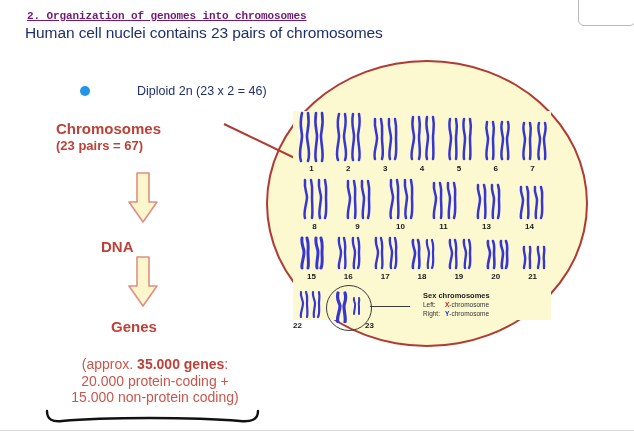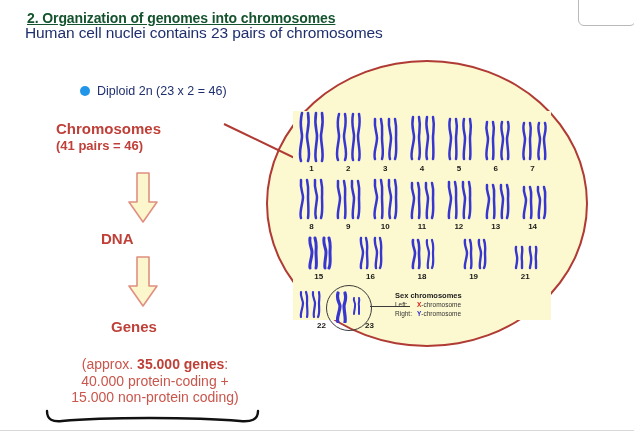--- a/index.html
+++ b/index.html
@@ -18,26 +18,27 @@
     overflow: hidden;
     border-bottom: 1px solid #d8d8d8;
     box-sizing: border-box;
   }
 
   
   #title {
     position: absolute;
     left: 27px;
     top: 10px;
-    font-size: 14px;
+    font-size: 11px;
     font-weight: bold;
-    color: #14532d;
+    color: #701a75;
     text-decoration: underline;
     letter-spacing: -0.1px;
     white-space: nowrap;
+    font-family: Liberation Mono, monospace;
   }
   #subtitle {
     position: absolute;
     left: 25px;
     top: 24px;
     font-size: 15.5px;
     color: #1f2f6e;
     letter-spacing: -0.1px;
     white-space: nowrap;
   }
@@ -56,20 +57,21 @@
     width: 10px;
     height: 10px;
     border-radius: 50%;
     background: #2196e8;
     display: block;
     flex: 0 0 auto;
   }
   #bullet-text {
     font-size: 12.5px;
     color: #1f2f6e;
+    margin-left: 40px;
   }
 
   
   .chain-label {
     position: absolute;
     color: #bf4038;
     font-weight: bold;
     text-align: left;
     white-space: nowrap;
   }
@@ -79,21 +81,21 @@
     width: 170px;
     font-size: 15px;
     line-height: 17px;
   }
   #chain-chromosomes .sub {
     font-size: 13px;
     display: block;
   }
   #chain-dna {
     left: 101px;
-    top: 230px;
+    top: 238px;
     width: 80px;
     font-size: 15px;
   }
   #chain-genes {
     left: 111px;
     top: 318px;
     width: 92px;
     font-size: 15px;
   }
 
@@ -190,21 +192,21 @@
     width: 258px;
     height: 52px;
   }
   #sexchrom-pair22 {
     position: absolute;
     left: 4px;
     top: 2px;
   }
   #sexchrom-num22 {
     position: absolute;
-    left: 24px;
+    left: 0;
     top: 34px;
     font-size: 8px;
     font-weight: bold;
     color: #1a1a1a;
   }
   #sexchrom-circle {
     position: absolute;
     left: 33px;
     top: -2px;
     width: 44px;
@@ -228,21 +230,21 @@
   #sexchrom-leader {
     position: absolute;
     left: 77px;
     top: 19px;
     width: 40px;
     height: 1px;
     background: #3b3b3b;
   }
   #sexchrom-legend {
     position: absolute;
-    left: 102px;
+    left: 130px;
     top: 4px;
     width: 130px;
   }
   #sexchrom-title {
     font-size: 7.5px;
     font-weight: bold;
     color: #1a1a1a;
     line-height: 10px;
   }
   .sexchrom-line {
@@ -276,38 +278,38 @@
   <div id="title">2. Organization of genomes into chromosomes</div>
   <div id="subtitle">Human cell nuclei contains 23 pairs of chromosomes</div>
 
   <div id="bullet-row">
     <span id="bullet-dot"></span>
     <span id="bullet-text">Diploid 2n (23 x 2 = 46)</span>
   </div>
 
   <div id="chain-chromosomes" class="chain-label">
     <span>Chromosomes</span>
-    <span class="sub">(41 pairs = 46)</span>
+    <span class="sub">(23 pairs = 67)</span>
   </div>
 
   <svg id="arrow-1" class="down-arrow" viewBox="0 0 30 52">
     <polygon points="9,1 21,1 21,30 29,30 15,50 1,30 9,30" fill="#fcf6cc" stroke="#e08f80" stroke-width="1.6" stroke-linejoin="round"></polygon>
   </svg>
 
   <div id="chain-dna" class="chain-label">DNA</div>
 
   <svg id="arrow-2" class="down-arrow" viewBox="0 0 30 52">
     <polygon points="9,1 21,1 21,30 29,30 15,50 1,30 9,30" fill="#fcf6cc" stroke="#e08f80" stroke-width="1.6" stroke-linejoin="round"></polygon>
   </svg>
 
   <div id="chain-genes" class="chain-label">Genes</div>
 
   <div id="genes-note">
     <div><span>(approx. </span><b>35.000 genes</b><span>:</span></div>
-    <div>40.000 protein-coding +</div>
+    <div>20.000 protein-coding +</div>
     <div>15.000 non-protein coding)</div>
   </div>
   <svg id="brace" viewBox="0 0 222 18">
     <path d="M3,2 C3,11 9,13 18,12 C60,8 150,8 196,12 C207,13 214,11 214,2" fill="none" stroke="#111111" stroke-width="2.4" stroke-linecap="round"></path>
   </svg>
 
   <div id="ellipse"></div>
 
   <svg id="pointer-arrow" viewBox="0 0 120 62">
     <defs>
@@ -396,27 +398,20 @@
       </div>
       <div class="kary-cell">
         <svg class="kary-pair" width="30" height="44" viewBox="0 0 30 44">
           <path d="M5,6 C4,13 7,17 7,21 C7,27 4,35 5,41 M11,6 C13,13 12,17 12,21 C12,27 13,35 12,41" stroke="#3737cf" stroke-width="2.5" fill="none" stroke-linecap="round"></path>
           <path d="M19,6 C18,13 21,17 21,21 C21,27 19,35 20,41 M25,6 C27,13 26,17 26,21 C26,27 27,35 25,41" stroke="#3737cf" stroke-width="2.5" fill="none" stroke-linecap="round"></path>
         </svg>
         <span class="kary-num">11</span>
       </div>
       <div class="kary-cell">
         <svg class="kary-pair" width="30" height="44" viewBox="0 0 30 44">
-          <path d="M5,5 C4,13 7,17 7,21 C7,27 4,35 5,41 M11,5 C13,13 12,17 12,21 C12,27 13,35 12,41" stroke="#3737cf" stroke-width="2.5" fill="none" stroke-linecap="round"></path>
-          <path d="M19,5 C18,13 21,17 21,21 C21,27 19,35 20,41 M25,5 C27,13 26,17 26,21 C26,27 27,35 25,41" stroke="#3737cf" stroke-width="2.5" fill="none" stroke-linecap="round"></path>
-        </svg>
-        <span class="kary-num">12</span>
-      </div>
-      <div class="kary-cell">
-        <svg class="kary-pair" width="30" height="44" viewBox="0 0 30 44">
           <path d="M6,8 C5,14 8,18 8,22 C8,28 5,35 6,41 M12,8 C14,14 13,18 13,22 C13,28 14,35 13,41" stroke="#3737cf" stroke-width="2.5" fill="none" stroke-linecap="round"></path>
           <path d="M20,8 C19,14 22,18 22,22 C22,28 20,35 21,41 M26,8 C28,14 27,18 27,22 C27,28 28,35 26,41" stroke="#3737cf" stroke-width="2.5" fill="none" stroke-linecap="round"></path>
         </svg>
         <span class="kary-num">13</span>
       </div>
       <div class="kary-cell">
         <svg class="kary-pair" width="30" height="44" viewBox="0 0 30 44">
           <path d="M6,10 C5,16 8,19 8,23 C8,29 5,36 6,41 M12,10 C14,16 13,19 13,23 C13,29 14,36 13,41" stroke="#3737cf" stroke-width="2.5" fill="none" stroke-linecap="round"></path>
           <path d="M20,10 C19,16 22,19 22,23 C22,29 20,36 21,41 M26,10 C28,16 27,19 27,23 C27,29 28,36 26,41" stroke="#3737cf" stroke-width="2.5" fill="none" stroke-linecap="round"></path>
         </svg>
@@ -434,31 +429,45 @@
       </div>
       <div class="kary-cell">
         <svg class="kary-pair" width="30" height="36" viewBox="0 0 30 36">
           <path d="M6,3 C5,10 8,13 8,17 C8,23 5,29 6,33 M11,3 C13,10 12,13 12,17 C12,23 13,29 12,33" stroke="#3737cf" stroke-width="2.4" fill="none" stroke-linecap="round"></path>
           <path d="M20,3 C19,10 22,13 22,17 C22,23 20,29 21,33 M25,3 C27,10 26,13 26,17 C26,23 27,29 25,33" stroke="#3737cf" stroke-width="2.4" fill="none" stroke-linecap="round"></path>
         </svg>
         <span class="kary-num">16</span>
       </div>
       <div class="kary-cell">
         <svg class="kary-pair" width="30" height="36" viewBox="0 0 30 36">
+          <path d="M6,3 C5,10 8,13 8,17 C8,23 5,29 6,33 M11,3 C13,10 12,13 12,17 C12,23 13,29 12,33" stroke="#3737cf" stroke-width="2.4" fill="none" stroke-linecap="round"></path>
+          <path d="M20,3 C19,10 22,13 22,17 C22,23 20,29 21,33 M25,3 C27,10 26,13 26,17 C26,23 27,29 25,33" stroke="#3737cf" stroke-width="2.4" fill="none" stroke-linecap="round"></path>
+        </svg>
+        <span class="kary-num">17</span>
+      </div>
+      <div class="kary-cell">
+        <svg class="kary-pair" width="30" height="36" viewBox="0 0 30 36">
           <path d="M6,5 C5,11 8,14 8,18 C8,23 5,29 6,33 M11,5 C13,11 12,14 12,18 C12,23 13,29 12,33" stroke="#3737cf" stroke-width="2.6" fill="none" stroke-linecap="round"></path>
           <path d="M20,5 C19,11 22,14 22,18 C22,23 20,29 21,33 M25,5 C27,11 26,14 26,18 C26,23 27,29 25,33" stroke="#3737cf" stroke-width="2.2" fill="none" stroke-linecap="round"></path>
         </svg>
         <span class="kary-num">18</span>
       </div>
       <div class="kary-cell">
         <svg class="kary-pair" width="30" height="36" viewBox="0 0 30 36">
           <path d="M6,5 C5,11 8,14 8,18 C8,23 5,29 6,33 M11,5 C13,11 12,14 12,18 C12,23 13,29 12,33" stroke="#3737cf" stroke-width="2.4" fill="none" stroke-linecap="round"></path>
           <path d="M20,5 C19,11 22,14 22,18 C22,23 20,29 21,33 M25,5 C27,11 26,14 26,18 C26,23 27,29 25,33" stroke="#3737cf" stroke-width="2.4" fill="none" stroke-linecap="round"></path>
         </svg>
         <span class="kary-num">19</span>
+      </div>
+      <div class="kary-cell">
+        <svg class="kary-pair" width="30" height="36" viewBox="0 0 30 36">
+          <path d="M7,6 C6,11 9,14 9,18 C9,23 6,29 7,33 M12,6 C14,11 13,14 13,18 C13,23 14,29 13,33" stroke="#3737cf" stroke-width="2.6" fill="none" stroke-linecap="round"></path>
+          <path d="M20,6 C19,11 22,14 22,18 C22,23 20,29 21,33 M25,6 C27,11 26,14 26,18 C26,23 27,29 25,33" stroke="#3737cf" stroke-width="2.6" fill="none" stroke-linecap="round"></path>
+        </svg>
+        <span class="kary-num">20</span>
       </div>
       <div class="kary-cell">
         <svg class="kary-pair" width="30" height="36" viewBox="0 0 30 36">
           <path d="M6,12 C5,17 8,20 7,26 C7,29 6,31 6,33 M12,12 C13,17 11,20 12,26 C12,29 12,31 12,33" stroke="#3737cf" stroke-width="2.4" fill="none" stroke-linecap="round"></path>
           <path d="M20,12 C19,17 22,20 21,26 C21,29 20,31 20,33 M26,12 C27,17 25,20 26,26 C26,29 26,31 26,33" stroke="#3737cf" stroke-width="2.4" fill="none" stroke-linecap="round"></path>
         </svg>
         <span class="kary-num">21</span>
       </div>
     </div>
 

